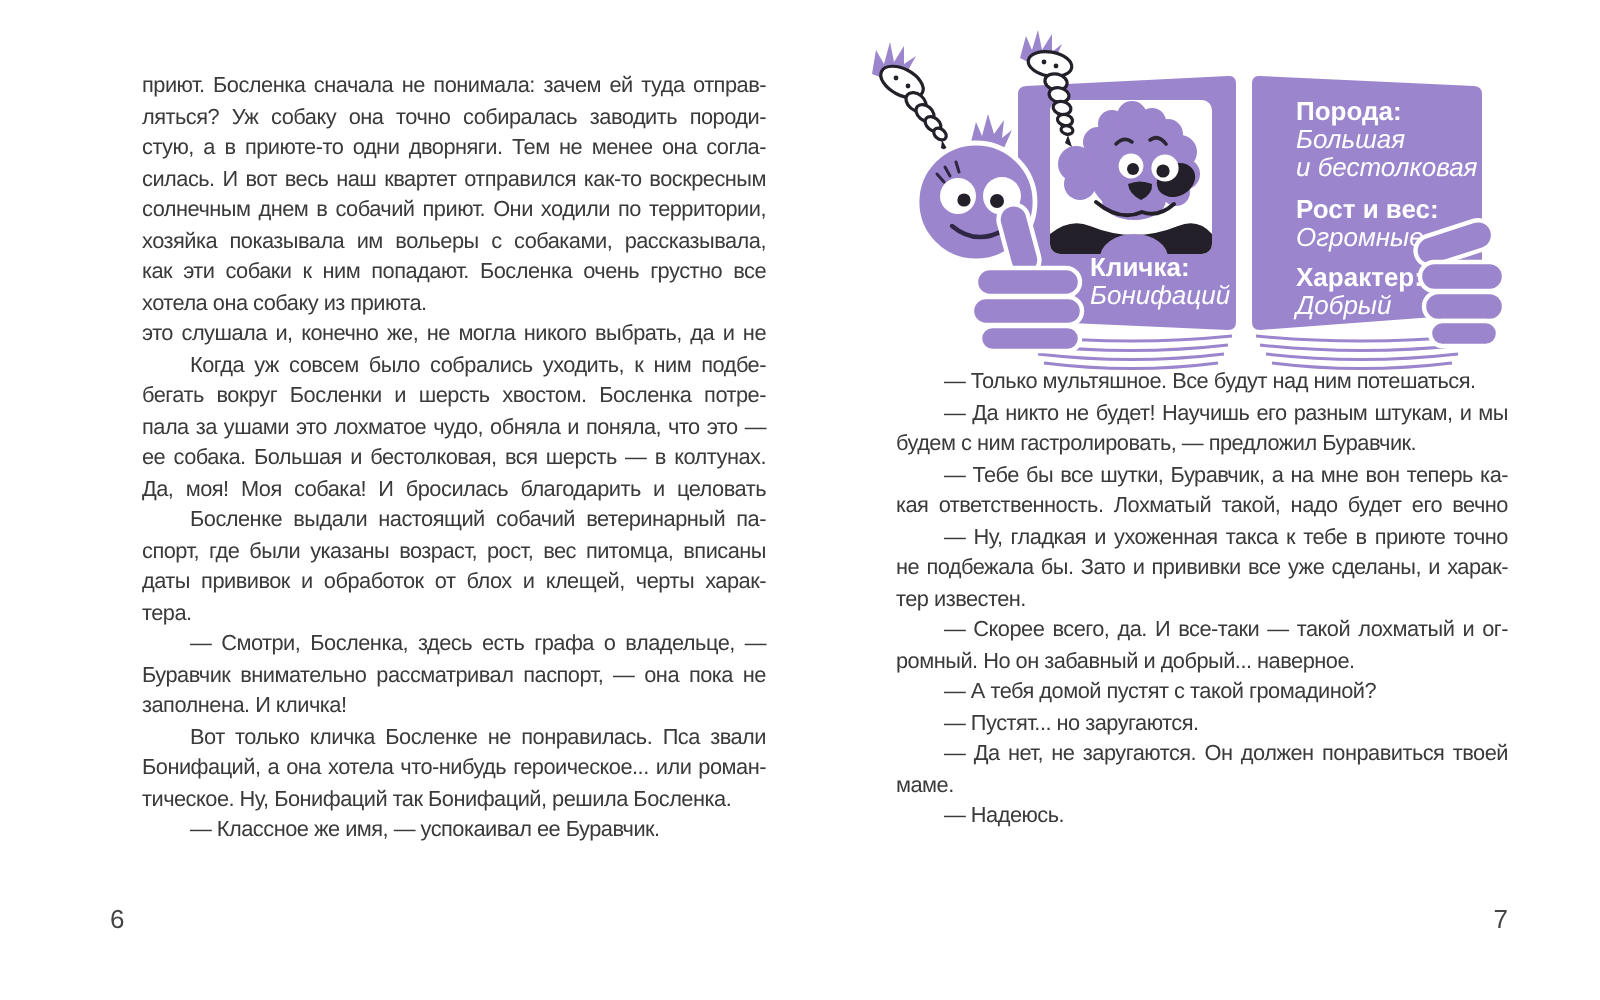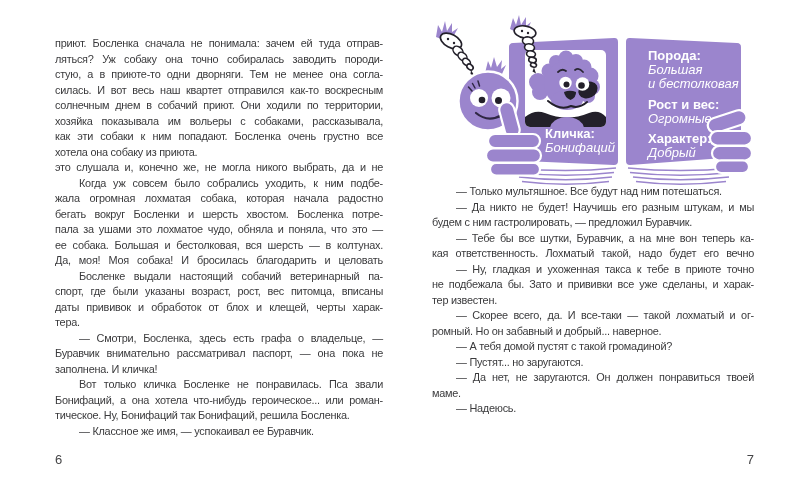--- a/index.html
+++ b/index.html
@@ -8,21 +8,21 @@
     font-family:"Liberation Sans","DejaVu Sans",sans-serif;overflow:hidden;
   }
   .spread{position:absolute;inset:0;}
   .text-col{
     position:absolute;color:#3a3a3c;font-size:10.9px;line-height:15.5px;
     letter-spacing:-0.25px;
   }
   #left-col{left:55px;top:36px;width:328px;}
   #right-col{left:432px;top:184px;width:322px;}
   .para{margin:0;}
-  .line{text-align:justify;text-align-last:justify;}
+  .line{text-align:justify;text-align-last:justify;margin-left:16px;}
   .line.last{text-align-last:auto;}
   .line.ind{text-indent:24px;}
   .page-num{position:absolute;top:452px;font-size:13px;color:#454547;}
   .pn-left{left:55px;}
   .pn-right{left:432px;width:322px;text-align:right;}
   #illu{position:absolute;left:428px;top:12px;width:344px;height:180px;}
   .bl{font-family:"Liberation Sans",sans-serif;font-weight:bold;font-size:13px;fill:#ffffff;}
   .bi{font-family:"Liberation Sans",sans-serif;font-style:italic;font-size:13px;fill:#ffffff;}
 </style>
 </head>
@@ -37,21 +37,20 @@
         <div class="line">стую, а в приюте-то одни дворняги. Тем не менее она согла-</div>
         <div class="line">силась. И вот весь наш квартет отправился как-то воскресным</div>
         <div class="line">солнечным днем в собачий приют. Они ходили по территории,</div>
         <div class="line">хозяйка показывала им вольеры с собаками, рассказывала,</div>
         <div class="line">как эти собаки к ним попадают. Босленка очень грустно все</div>
         <div class="line last">хотела она собаку из приюта.</div>
         <div class="line">это слушала и, конечно же, не могла никого выбрать, да и не</div>
       </div>
       <div class="para">
         <div class="line ind">Когда уж совсем было собрались уходить, к ним подбе-</div>
-        <div class="line">жала огромная лохматая собака, которая начала радостно</div>
         <div class="line">бегать вокруг Босленки и шерсть хвостом. Босленка потре-</div>
         <div class="line">пала за ушами это лохматое чудо, обняла и поняла, что это —</div>
         <div class="line">ее собака. Большая и бестолковая, вся шерсть — в колтунах.</div>
         <div class="line">Да, моя! Моя собака! И бросилась благодарить и целовать</div>
       </div>
       <div class="para">
         <div class="line ind">Босленке выдали настоящий собачий ветеринарный па-</div>
         <div class="line">спорт, где были указаны возраст, рост, вес питомца, вписаны</div>
         <div class="line">даты прививок и обработок от блох и клещей, черты харак-</div>
         <div class="line last">тера.</div>

